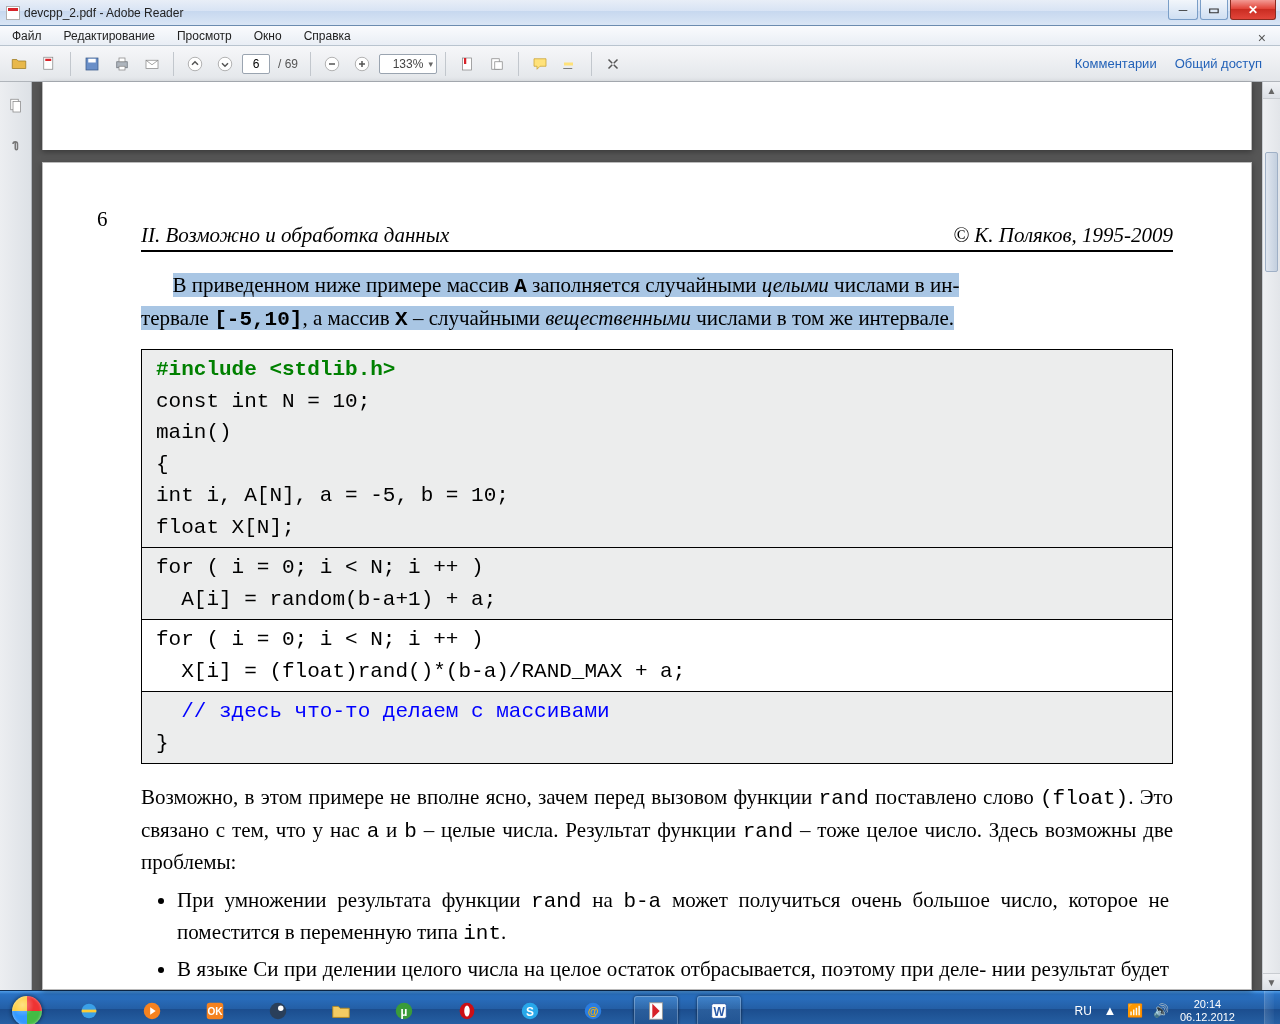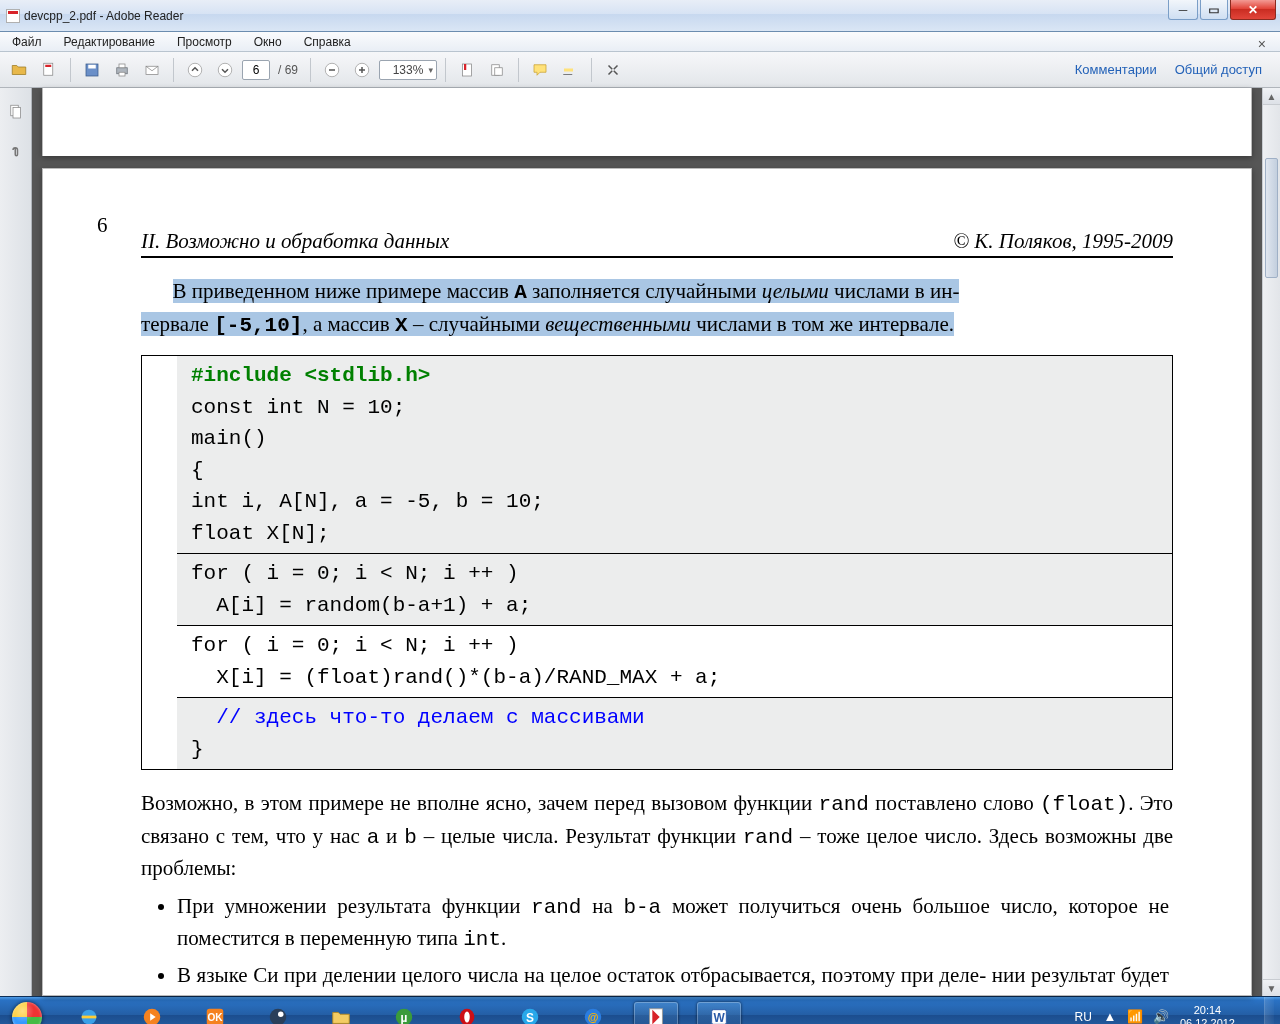--- a/index.html
+++ b/index.html
@@ -1,19 +1,19 @@
 <!DOCTYPE html>
 <html><head>
 <meta charset="utf-8">
 <style>
 * { margin: 0; padding: 0; box-sizing: border-box; }
 html, body { width: 1280px; height: 1024px; overflow: hidden; font-family: "Segoe UI", Tahoma, sans-serif; font-size: 12px; background: #000; }
 
 
-.titlebar { height: 32px; background: linear-gradient(#e8eef7,#d7e3f4 45%,#c7d8ef 46%,#dae6f5); display: flex; align-items: center; padding-left: 6px; border-bottom: 1px solid #6b8caf; }
+.titlebar { height: 26px; background: linear-gradient(#e8eef7,#d7e3f4 45%,#c7d8ef 46%,#dae6f5); display: flex; align-items: center; padding-left: 6px; border-bottom: 1px solid #6b8caf; }
 .titlebar .pdf-ico { width: 14px; height: 14px; background: #fff; border: 1px solid #b0b0b0; position: relative; margin-right: 4px; }
 .titlebar .pdf-ico::after { content: ""; position: absolute; left: 1px; top: 1px; width: 10px; height: 3px; background: #d8232a; }
 .titlebar .title { color: #222; }
 .winbtns { margin-left: auto; display: flex; height: 100%; }
 .winbtn { width: 30px; height: 20px; display: flex; align-items: center; justify-content: center; font-weight: bold; color: #333; background: linear-gradient(#f2f6fb,#cfdff2); border: 1px solid #7a9ec7; border-top: none; border-radius: 0 0 3px 3px; margin-right: 2px; }
 .winbtn.max { width: 28px; }
 .winbtn.close { width: 46px; background: linear-gradient(#f39a94,#e2453a 45%,#c82b20 46%,#e2453a); color: #fff; border-color: #8b2a1f; margin-right: 4px; }
 
 
 .menubar { height: 20px; background: linear-gradient(#fafbfd,#e9eef5); border-bottom: 1px solid #b9c4cf; display: flex; align-items: center; padding-left: 4px; position: relative; gap: 6px; }
@@ -44,21 +44,21 @@
 
 .pagenum { position: absolute; left: 54px; top: 44px; font-size: 21px; }
 .runhead { display: flex; justify-content: space-between; font-style: italic; font-size: 21px; border-bottom: 2px solid #000; padding-bottom: 2px; margin-left: 44px; margin-top: 12px; }
 
 .para { font-size: 21px; line-height: 1.5; margin-top: 18px; margin-left: 44px; }
 .hl { background: #a9c6e4; }
 .monob { font-family: "Courier New", monospace; font-weight: bold; }
 .ital { font-style: italic; }
 
 .codebox { border: 1px solid #000; margin: 14px 0 0 44px; font-family: "Courier New", monospace; font-size: 21px; line-height: 1.5; }
-.codebox .sec { padding: 4px 14px; background: #eceded; border-bottom: 1px solid #000; margin-left: 35px; }
+.codebox .sec { padding: 4px 14px; background: #eceded; border-bottom: 1px solid #000; }
 .codebox .sec.white { background: #fff; }
 .codebox .sec:last-child { border-bottom: none; }
 .kw-green { color: #008000; font-weight: bold; }
 .kw-blue { color: #0000ff; }
 
 .body2 { font-size: 21px; line-height: 1.5; margin-top: 18px; margin-left: 44px; text-align: justify; }
 .mono { font-family: "Courier New", monospace; }
 ul.bul { margin: 6px 0 0 80px; font-size: 21px; line-height: 1.5; }
 ul.bul li { margin-bottom: 4px; text-align: justify; padding-right: 4px; }
 

